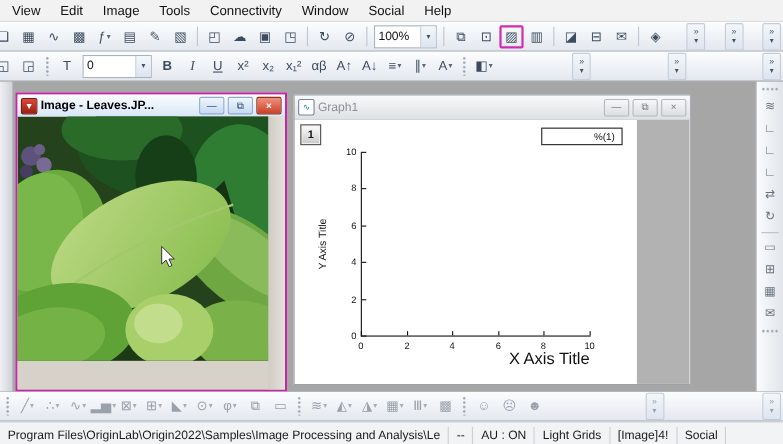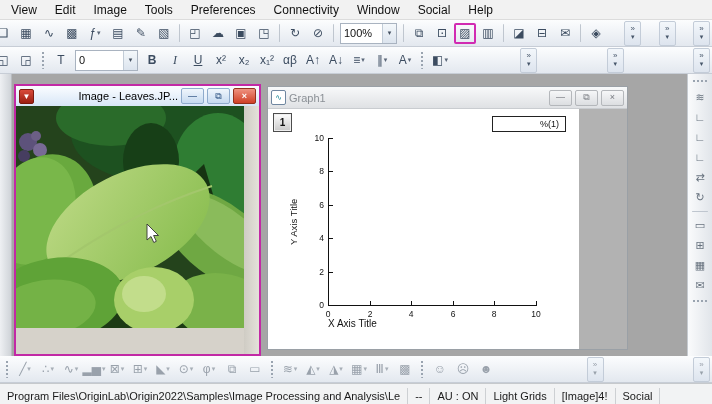--- a/index.html
+++ b/index.html
@@ -42,21 +42,21 @@
   .titlebar{display:flex;align-items:center;padding:0 3px;gap:3px;}
   .wicon{width:13px;height:13px;border-radius:2px;display:flex;align-items:center;justify-content:center;
          font-size:8px;flex:0 0 auto;}
   .wtitle{font-size:11px;white-space:nowrap;overflow:hidden;flex:1;}
   .wbtn{width:21px;height:14px;border-radius:2px;display:flex;align-items:center;justify-content:center;
         font-size:9px;line-height:1;flex:0 0 auto;}
   
   .imagewin{left:14px;top:10px;width:243px;height:268px;border:2px solid #c229a5;background:#ece9e2;}
   .imagewin .titlebar{height:20px;background:linear-gradient(#fbfdff,#d7e6f7);}
   .imagewin .wicon{background:linear-gradient(#d84a3a,#9c1f12);color:#fff;border:1px solid #7c190e;}
-  .imagewin .wtitle{color:#000;font-weight:normal;text-align:right;}
+  .imagewin .wtitle{color:#000;font-weight:bold;}
   .btn-min,.btn-res{background:linear-gradient(#f0f6fc,#c6daf0);border:1px solid #8fabcc;color:#1d4476;}
   .btn-close{background:linear-gradient(#ef9280,#cf4026);border:1px solid #93301c;color:#fff;font-weight:bold;}
   .iw-info{height:19px;background:#fff;border-top:1px solid #cdd2d8;border-bottom:1px solid #b9bec5;
            font-size:11px;color:#000;display:flex;align-items:center;padding:0 3px;
            white-space:nowrap;overflow:hidden;}
   .iw-body{position:relative;flex:1;background:#d6d2ca;display:flex;}
   .iw-body svg{display:block;}
   .iw-strip{flex:1;background:linear-gradient(90deg,#cfccc4,#e4e1da);}
   
   .graphwin{left:267px;top:12px;width:359px;height:262px;border:1px solid #9aa0a6;background:#fff;}
@@ -68,21 +68,21 @@
   .gw-margin{position:absolute;right:0;top:0;bottom:0;width:48px;background:#b2b2b2;}
   .layerbadge{position:absolute;left:5px;top:4px;width:17px;height:17px;border:1px solid #4c4c4c;
               background:linear-gradient(#fdfdfd,#c9c9c9);box-shadow:inset 0 0 0 1px #efefef;
               display:flex;align-items:center;justify-content:center;font-size:10px;font-weight:bold;color:#111;}
   .legend{position:absolute;left:224px;top:7px;width:66px;height:14px;border:1px solid #222;background:#fff;
           font-size:9px;color:#111;display:flex;align-items:center;justify-content:flex-end;padding-right:6px;}
   .ax{position:absolute;background:#111;}
   .tick{position:absolute;background:#111;}
   .xt{position:absolute;width:20px;text-align:center;font-size:8.5px;color:#111;top:200px;}
   .yt{position:absolute;width:22px;text-align:right;font-size:8.5px;color:#111;left:34px;}
-  .xtitle{position:absolute;left:60px;top:209px;width:208px;text-align:left;font-size:10px;color:#111;}
+  .xtitle{position:absolute;left:60px;top:209px;width:208px;text-align:right;font-size:15px;color:#111;}
   .ytitle{position:absolute;left:20px;top:29px;height:168px;width:13px;writing-mode:vertical-rl;
           transform:rotate(180deg);text-align:center;font-size:9.5px;color:#111;}
   
   .sidebar{position:absolute;right:0;top:0;bottom:0;width:24px;display:flex;flex-direction:column;
            align-items:center;gap:3px;padding-top:3px;
            background:linear-gradient(90deg,#fafbfc,#e1e5ea);border-left:1px solid #c5cad0;}
   .sidebar .tbn{width:19px;height:17px;font-size:11px;color:#68737f;}
   .sidebar .sep{width:16px!important;height:1px;margin:2px 0;}
   .sidebar .grip{width:16px!important;height:5px;margin:2px 0;
         background:radial-gradient(circle,#9aa4b0 1px,transparent 1.2px) 0 0/4px 4px repeat-x;}
@@ -101,21 +101,20 @@
 <body>
 
 <div class="app">
 
   <div class="menubar">
 
   <span class="mi"><span>View</span></span>
       <span class="mi"><span>Edit</span></span>
       <span class="mi"><span>Image</span></span>
       <span class="mi"><span>Tools</span></span>
-      <span class="mi"><span>Preferences</span></span>
       <span class="mi"><span>Connectivity</span></span>
       <span class="mi"><span>Window</span></span>
       <span class="mi"><span>Social</span></span>
       <span class="mi"><span>Help</span></span>
     </div>
 
   <div class="tbrow">
     <span style="display:contents">
       
     <div class="tbn clip">

